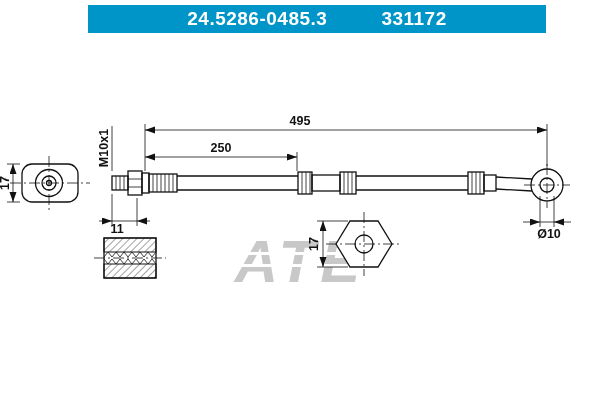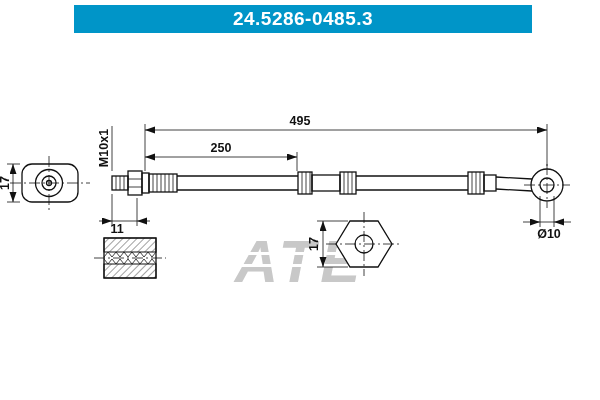--- a/index.html
+++ b/index.html
@@ -1,21 +1,21 @@
 <!DOCTYPE html>
 <html><head>
 <meta charset="utf-8">
 <style>
   html,body { margin:0; padding:0; }
   body {
     width:600px; height:400px; background:#ffffff; position:relative;
     overflow:hidden; font-family:"Liberation Sans", sans-serif;
   }
   .header {
-    position:absolute; left:74px; top:5px; width:458px; height:28px;
+    position:absolute; left:88px; top:5px; width:458px; height:28px;
     background:#0095c8; color:#ffffff; display:flex; align-items:center;
     justify-content:center; gap:54px; font-weight:bold; font-size:19px;
     letter-spacing:0.5px;
   }
   svg.drawing { position:absolute; left:0; top:0; }
   .dim {
     font-family:"Liberation Sans", sans-serif;
     font-size:12.5px; font-weight:bold; fill:#111;
   }
   .wm {
@@ -26,20 +26,21 @@
   .ol   { fill:none; stroke:#111; stroke-width:1.3; }
   .thin { fill:none; stroke:#111; stroke-width:0.8; }
   .rib  { stroke:#111; stroke-width:0.8; }
   .cl   { fill:none; stroke:#111; stroke-width:0.8; stroke-dasharray:11 3 2 3; }
 </style>
 </head>
 <body>
 
 <div class="header">
   <span>24.5286-0485.3</span>
+  <span>331172</span>
 </div>
 
 <svg class="drawing" width="600" height="400" viewBox="0 0 600 400">
   <defs>
     <marker id="arr" markerWidth="11" markerHeight="8" refX="10" refY="3.5" orient="auto-start-reverse" markerUnits="userSpaceOnUse">
       <path d="M0,0 L10,3.5 L0,7 Z" fill="#111"></path>
     </marker>
     <pattern id="hatch" width="5" height="5" patternUnits="userSpaceOnUse" patternTransform="rotate(45)">
       <line x1="0" y1="0" x2="0" y2="5" stroke="#444" stroke-width="1"></line>
     </pattern>

